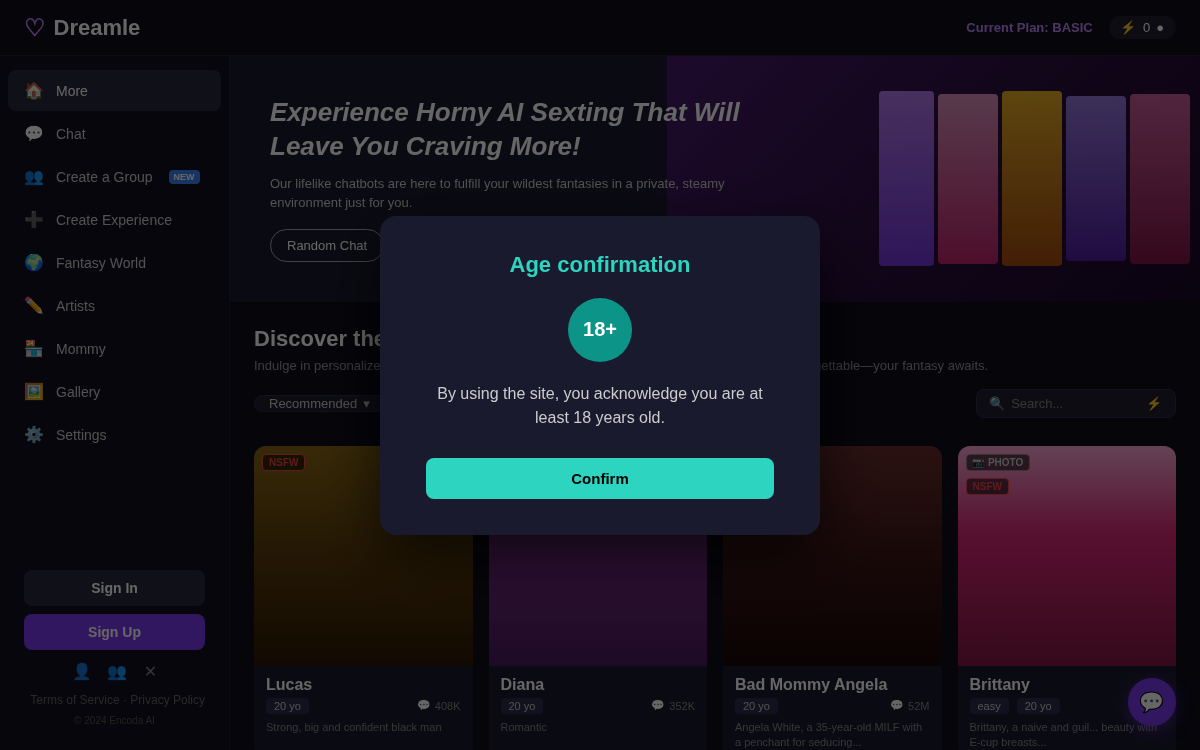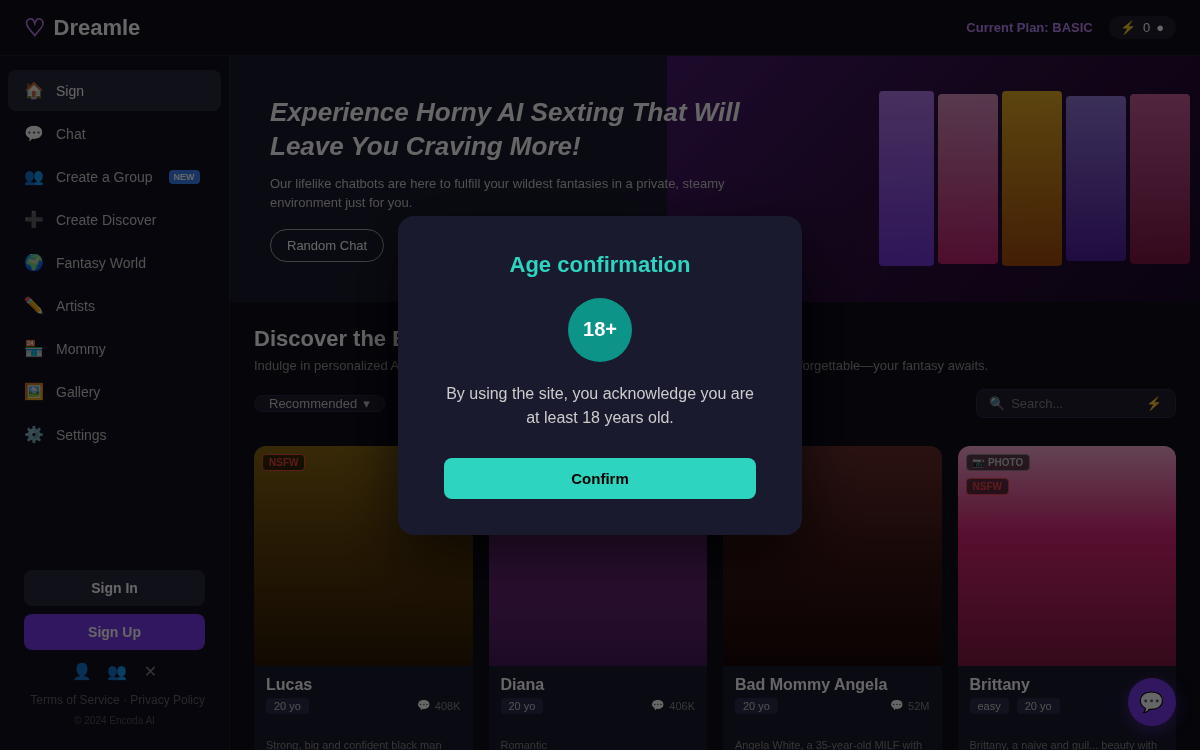--- a/index.html
+++ b/index.html
@@ -364,21 +364,21 @@
     }
     .card-name {
       font-size: 16px;
       font-weight: 700;
       margin-bottom: 4px;
     }
     .card-meta {
       display: flex;
       align-items: center;
       justify-content: space-between;
-      margin-bottom: 24px;
+      margin-bottom: 6px;
     }
     .age-badge {
       background: #2e2e4e;
       color: #ccc;
       font-size: 11px;
       padding: 2px 8px;
       border-radius: 4px;
     }
     .easy-badge {
       background: #2e2e4e;
@@ -408,21 +408,21 @@
       background: rgba(0,0,0,0.6);
       display: flex;
       align-items: center;
       justify-content: center;
       z-index: 1000;
     }
     .modal {
       background: #1a1a2e;
       border-radius: 16px;
       padding: 36px 46px;
-      width: 404px;
+      width: 440px;
       text-align: center;
       box-shadow: 0 20px 60px rgba(0,0,0,0.7);
     }
     .modal-title {
       font-size: 22px;
       font-weight: 700;
       color: #2dd4bf;
       margin-bottom: 20px;
     }
     .age-circle {
@@ -494,34 +494,34 @@
   </div>
 </div>
 
 <div class="main-layout">
 
   <div class="sidebar">
     <div class="sidebar-nav">
 
       <div class="sidebar-item active">
         <span class="icon">🏠</span>
-        <span>Sign</span>
+        <span>More</span>
       </div>
       <div class="sidebar-item">
         <span class="icon">💬</span>
         <span>Chat</span>
       </div>
       <div class="sidebar-item">
         <span class="icon">👥</span>
         <span>Create a Group</span>
         <span class="new-badge">NEW</span>
       </div>
       <div class="sidebar-item">
         <span class="icon">➕</span>
-        <span>Create Discover</span>
+        <span>Create Experience</span>
       </div>
       <div class="sidebar-item">
         <span class="icon">🌍</span>
         <span>Fantasy World</span>
       </div>
       <div class="sidebar-item">
         <span class="icon">✏️</span>
         <span>Artists</span>
       </div>
       <div class="sidebar-item">
@@ -611,21 +611,21 @@
       </div>
 
       <div class="card">
         <div class="card-img-placeholder card-img-diana"></div>
         <div class="card-footer">
           <div class="card-name">Diana</div>
           <div class="card-meta">
             <span class="age-badge">20 yo</span>
             <div class="chat-count">
               <span>💬</span>
-              <span>406K</span>
+              <span>352K</span>
             </div>
           </div>
           <div class="card-desc">Romantic</div>
         </div>
       </div>
 
       <div class="card">
         <div class="card-img-placeholder card-img-angela"></div>
         <div class="card-footer">
           <div class="card-name">Bad Mommy Angela</div>

